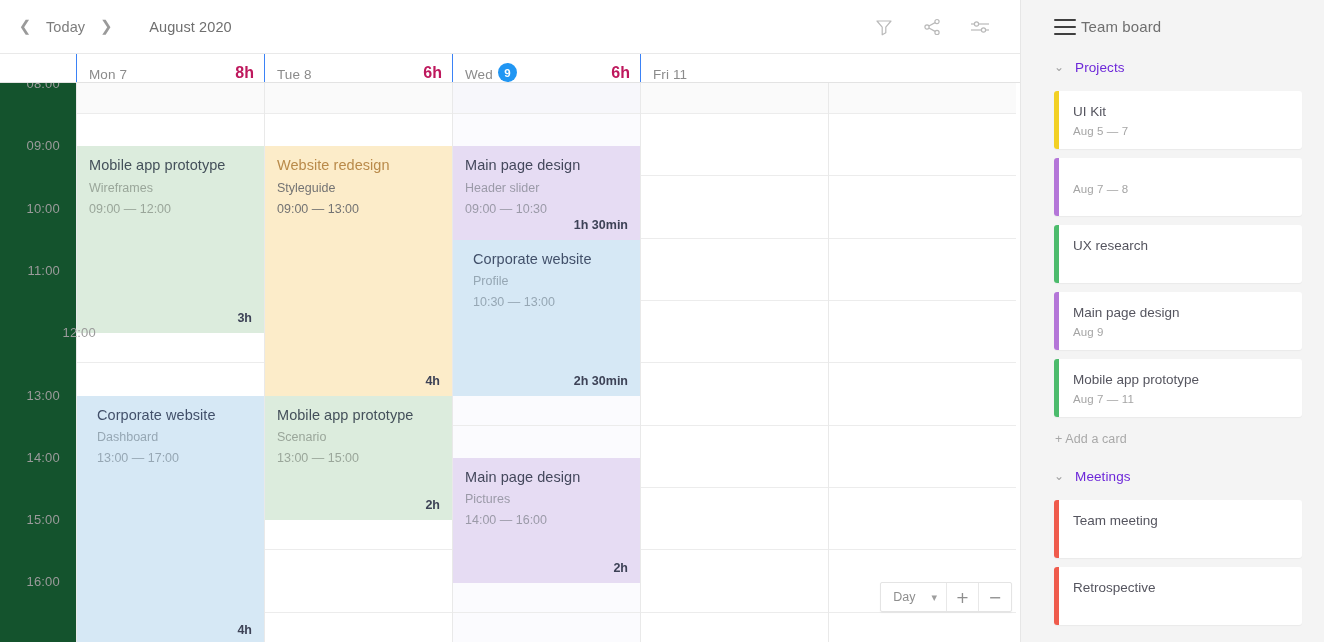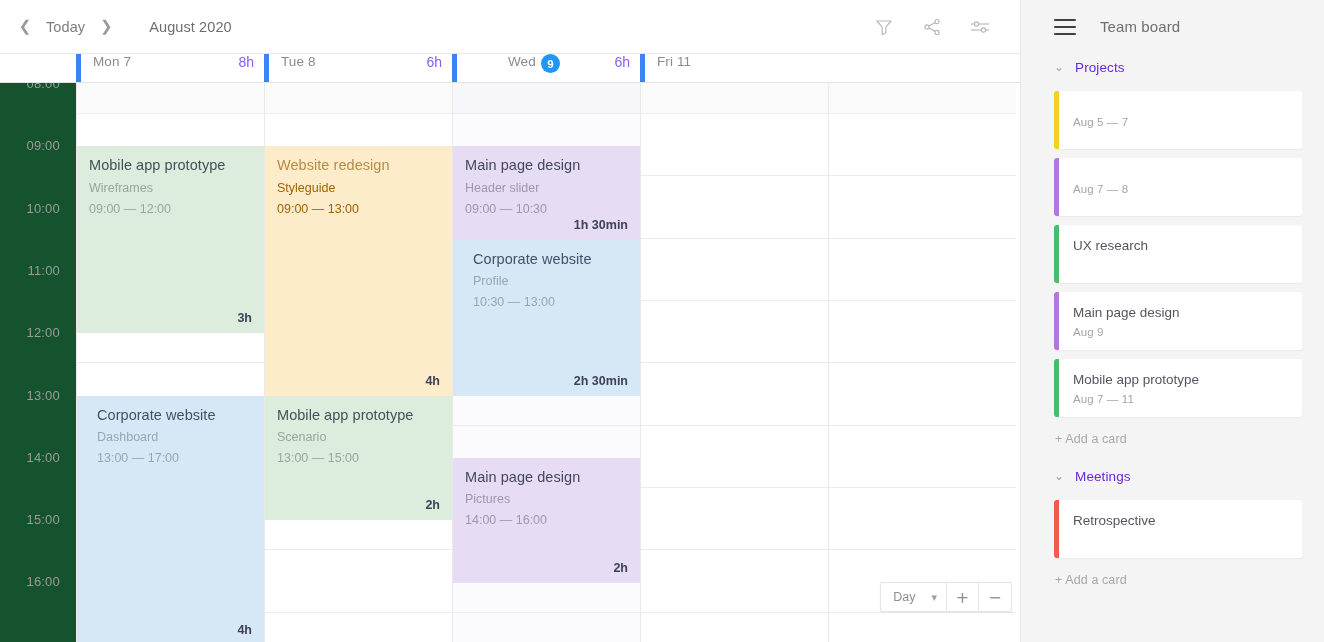--- a/index.html
+++ b/index.html
@@ -61,35 +61,35 @@
     position: absolute; left: 0; top: 0; height: 30px; right: 0;
     display: flex;
     border-top: 1px solid #e9e9e9;
     border-bottom: 1px solid #e3e3e3;
     background: #fff;
     z-index: 4;
   }
   .gutter-head { width: 76px; flex: 0 0 76px; }
   .day-head {
     flex: 0 0 188px; width: 188px;
-    border-left: 5px solid #3b82f6;
-    display: flex; align-items: flex-start;
+    border-left: 1px solid #3b82f6;
+    display: flex; align-items: flex-end;
     padding: 0 10px 0 12px;
     cursor: pointer;
     background: #fff;
   }
   .day-head .dname { font-size: 13.5px; color: #8b8b8b; letter-spacing: .1px; }
-  .day-head .hrs { margin-left: auto; font-size: 14px; color: #8b5cf6; font-weight: normal; }
+  .day-head .hrs { margin-left: auto; font-size: 16px; color: #be185d; font-weight: bold; }
   .today-badge {
     display: inline-flex; align-items: center; justify-content: center;
     width: 19px; height: 19px; border-radius: 50%;
     background: #2196f3; color: #fff; font-size: 11.5px; font-weight: bold;
     margin-left: 5px;
   }
-  .day-head.is-today .dname { color: #8b8b8b; margin-left: 39px; }
+  .day-head.is-today .dname { color: #8b8b8b; }
 
   #body-area { position: absolute; left: 0; top: 30px; right: 0; bottom: 0; }
 
   
   #gutter { position: absolute; left: 0; top: 0; width: 76px; height: 100%; background: #14532d; z-index: 3; }
   .hour-label {
     position: absolute; left: 0; width: 76px;
     text-align: right; padding-right: 16px;
     font-size: 13px; color: #9b9b9b; letter-spacing: .2px;
   }
@@ -132,21 +132,21 @@
     position: absolute; right: 12px; bottom: 8px;
     font-size: 12.5px; font-weight: bold; color: #3d4256;
   }
 
   .ev-green  { background: #dcecdd; }
   .ev-green .ev-title { color: #44505a; }
   .ev-green .ev-sub, .ev-green .ev-time { color: #9aa69a; }
 
   .ev-amber  { background: #fcecc9; }
   .ev-amber .ev-title { color: #b98a4a; }
-  .ev-amber .ev-sub, .ev-amber .ev-time { color: #a16207; }
+  .ev-amber .ev-sub, .ev-amber .ev-time { color: #737373; }
 
   .ev-purple { background: #e6dcf3; }
   .ev-purple .ev-title { color: #44485c; }
   .ev-purple .ev-sub, .ev-purple .ev-time { color: #9b9aa8; }
 
   .ev-blue   { background: #d6e8f5; padding-left: 20px; }
   .ev-blue .ev-title { color: #42506a; }
   .ev-blue .ev-sub, .ev-blue .ev-time { color: #96a7b4; }
 
   
@@ -177,21 +177,21 @@
 
   
   #sidebar {
     width: 303px; height: 642px;
     background: #f4f4f4;
     position: relative;
     overflow: hidden;
   }
   #sidebar-head {
     height: 53px; display: flex; align-items: center;
-    padding-left: 33px; gap: 24px;
+    padding-left: 33px; gap: 5px;
   }
   #burger { width: 22px; height: 16px; display: flex; flex-direction: column; justify-content: space-between; cursor: pointer; }
   #burger span { display: block; height: 2px; background: #3f3f3f; border-radius: 1px; }
   #board-title { font-size: 15px; color: #6f6f6f; letter-spacing: .1px; }
 
   .sb-section { padding: 0 22px 0 33px; }
   .sb-section-head {
     display: flex; align-items: center; gap: 11px;
     height: 28px; margin-bottom: 10px; cursor: pointer;
   }
@@ -286,21 +286,21 @@
             </div>
           </div>
       </div>
 
       <div id="body-area">
         <div id="gutter">
             <div class="hour-label" style="top: -7px;">08:00</div>
             <div class="hour-label" style="top: 55.3px;">09:00</div>
             <div class="hour-label" style="top: 117.6px;">10:00</div>
             <div class="hour-label" style="top: 179.9px;">11:00</div>
-            <div class="hour-label" style="top: 242.2px;">12:00</div>
+            <div class="hour-label" style="top: 242.2px; margin-left: 36px;">12:00</div>
             <div class="hour-label" style="top: 304.5px;">13:00</div>
             <div class="hour-label" style="top: 366.8px;">14:00</div>
             <div class="hour-label" style="top: 429.1px;">15:00</div>
             <div class="hour-label" style="top: 491.4px;">16:00</div>
           </div>
         <div id="columns">
             <div class="day-col">
               <div class="hour-cell first-row" style="top: 0px; height: 31.15px;"></div>
               <div class="hour-cell" style="top: 31.15px; height: 62.3px;"></div>
               <div class="hour-cell" style="top: 93.45px; height: 62.3px;"></div>
@@ -426,20 +426,21 @@
       <div id="board-title">Team board</div>
     </div>
     <div id="sidebar-sections">
         <div class="sb-section">
           <div class="sb-section-head">
             <span class="sb-caret">⌄</span>
             <span class="sb-section-title">Projects</span>
           </div>
           <div class="card">
             <div class="stripe" style="background: rgb(242, 208, 36);"></div>
+            <div class="c-title">UI Kit</div>
             <div class="c-date">Aug 5 — 7</div>
           </div>
           <div class="card">
             <div class="stripe" style="background: rgb(180, 118, 216);"></div>
             <div class="c-date">Aug 7 — 8</div>
           </div>
           <div class="card no-date">
             <div class="stripe" style="background: rgb(76, 187, 108);"></div>
             <div class="c-title">UX research</div>
           </div>
@@ -456,20 +457,24 @@
           <div class="add-card">+ Add a card</div>
         </div>
         <div class="sb-gap"></div>
         <div class="sb-section">
           <div class="sb-section-head">
             <span class="sb-caret">⌄</span>
             <span class="sb-section-title">Meetings</span>
           </div>
           <div class="card no-date">
             <div class="stripe" style="background: rgb(239, 91, 76);"></div>
+            <div class="c-title">Team meeting</div>
+          </div>
+          <div class="card no-date">
+            <div class="stripe" style="background: rgb(239, 91, 76);"></div>
             <div class="c-title">Retrospective</div>
           </div>
           <div class="add-card">+ Add a card</div>
         </div>
       </div>
   </div>
 
 </div>
 
 </body></html>

